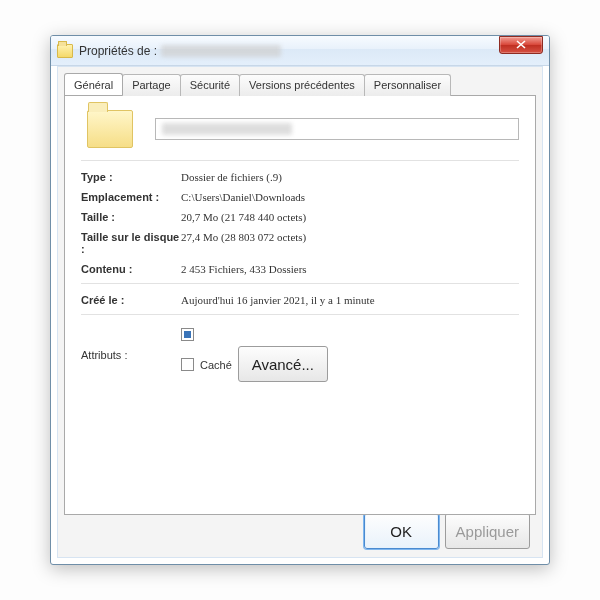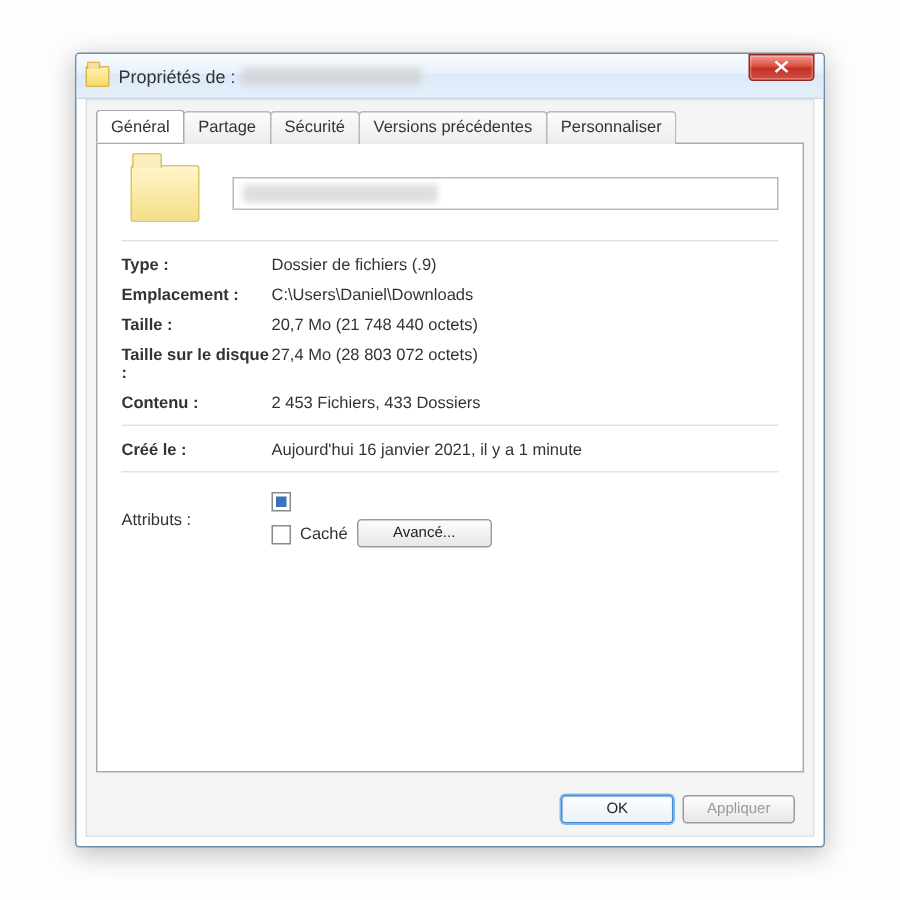--- a/index.html
+++ b/index.html
@@ -84,37 +84,37 @@
     flex: 1; height: 22px; border: 1px solid #b8b8b8; background: #fff;
     display: flex; align-items: center; padding: 0 6px;
   }
   .name-field .blur2 {
     display: inline-block; width: 130px; height: 12px;
     background: #d0d0d0; filter: blur(2px); opacity: 0.7; border-radius: 2px;
   }
   .sep { height: 1px; background: #e2e2e2; margin: 6px 0 10px 0; }
   .kv { display: flex; margin: 8px 0; }
   .kv .k { width: 100px; font-weight: bold; }
-  .kv .v { flex: 1; }
+  .kv .v { flex: 1; font-family: Liberation Serif, serif; }
   .attr-row { display: flex; align-items: center; gap: 6px; margin: 3px 0; }
   .chk {
     width: 13px; height: 13px; border: 1px solid #8a8a8a; background: #fff;
     display: inline-flex; align-items: center; justify-content: center;
   }
   .chk.filled::after {
     content: ""; width: 7px; height: 7px; background: #3a74b8;
   }
   .attr-area { display: flex; align-items: center; }
   .attr-area .k { width: 100px; }
   .attr-right { flex: 1; }
   .adv-btn {
     float: right; width: 90px; height: 21px; font-size: 11px; margin-top: -1px;
   }
   button.winbtn {
-    height: 19px; min-width: 75px; font-size: 10px; color: #222;
+    height: 36px; min-width: 75px; font-size: 15px; color: #222;
     background: linear-gradient(to bottom, #fdfdfd, #e7e7e7);
     border: 1px solid #9c9c9c; border-radius: 3px; padding: 0 10px;
     cursor: default;
   }
   button.winbtn.primary {
     border-color: #4a8ad0;
     box-shadow: 0 0 0 1px #7fb6ee, inset 0 0 0 1px #e7f2fc;
     background: linear-gradient(to bottom, #fefefe, #e9f2fb);
   }
   button.winbtn:disabled { color: #9a9a9a; }

